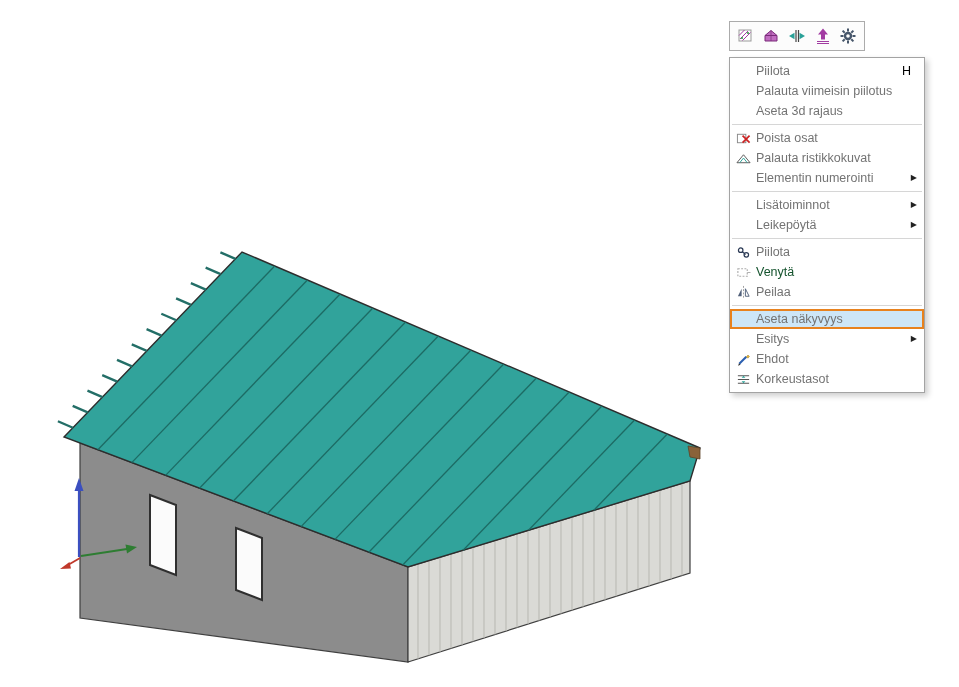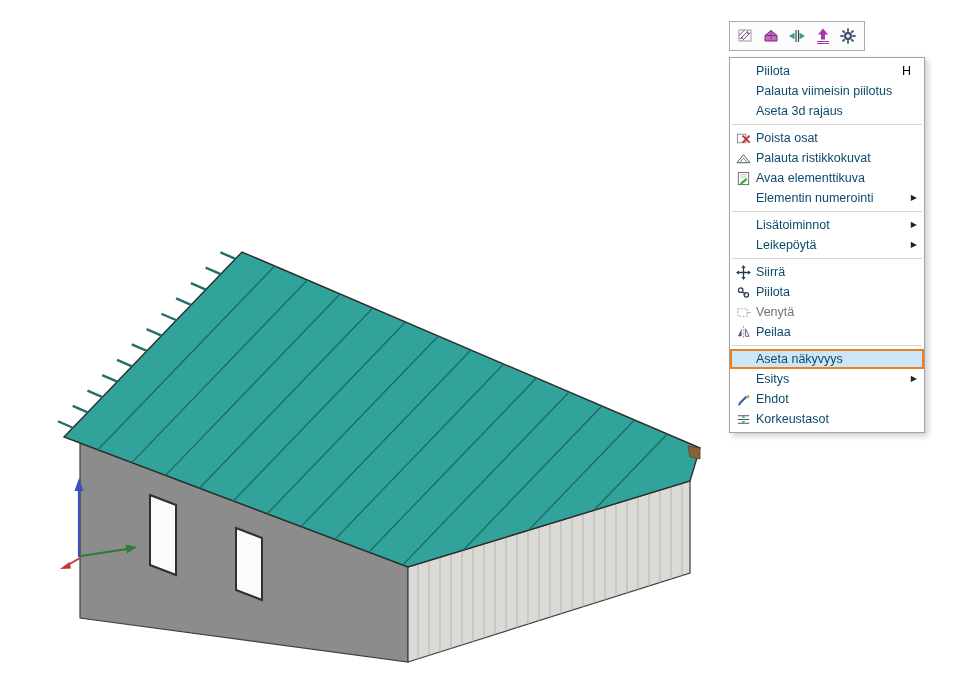--- a/index.html
+++ b/index.html
@@ -18,24 +18,24 @@
   .tb-icon{width:22px;height:22px;display:flex;align-items:center;justify-content:center;cursor:pointer;}
 
   
   #context-menu{
     position:absolute;left:729px;top:57px;width:196px;box-sizing:border-box;
     background:#ffffff;border:1px solid #a3a3a3;box-shadow:3px 3px 6px rgba(0,0,0,.2);
     padding:3px 0;z-index:5;
   }
   .menu-item{display:flex;align-items:center;height:20px;cursor:default;}
   .mi-icon{width:26px;min-width:26px;height:16px;display:flex;align-items:center;justify-content:center;}
-  .mi-label{flex:1;font-size:12.5px;color:#0c4a6e;white-space:nowrap;overflow:hidden;}
+  .mi-label{flex:1;font-size:12.5px;color:#737373;white-space:nowrap;overflow:hidden;}
   .mi-shortcut{font-size:12.5px;color:#000;padding-right:13px;}
   .mi-arrow{font-size:8px;color:#222;padding-right:7px;line-height:1;}
-  .menu-item.disabled .mi-label{color:#737373;}
+  .menu-item.disabled .mi-label{color:#14532d;}
   .menu-item.highlighted{
     background:var(--hl-bg,#cde6f7);
     box-shadow:inset 0 0 0 2px var(--hl-border,#e8821e);
   }
   .menu-sep{height:7px;display:flex;align-items:center;padding:0 2px;}
   .menu-sep .line{height:1px;background:#d6d6d6;flex:1;}
 </style>
 </head>
 <body>
 
@@ -192,58 +192,39 @@
         <span class="mi-icon">
           <svg viewBox="0 0 16 16" width="15" height="15">
             <path d="M1 12.5h14" stroke="#555"></path>
             <path d="M1 12.5L8 4l7 8.5" fill="none" stroke="#555"></path>
             <path d="M4 12.5L8 7.5l4 5" fill="none" stroke="#2aa198"></path>
           </svg>
         </span>
         <span class="mi-label">Palauta ristikkokuvat</span>
       </div>
       <div class="menu-item">
-        <span class="mi-icon">
-          <svg viewBox="0 0 16 16" width="15" height="15">
-            <rect x="2.5" y="1.5" width="11" height="13" fill="#fff" stroke="#666"></rect>
-            <path d="M4.5 4h7M4.5 6.5h7" stroke="#bbb"></path>
-            <path d="M4.5 12.5l6-5 1.8 1.8-6 5h-1.8z" fill="#3bb03b"></path>
-          </svg>
-        </span>
-        <span class="mi-label">Avaa elementtikuva</span>
-      </div>
-      <div class="menu-item">
         <span class="mi-icon"></span>
         <span class="mi-label">Elementin numerointi</span>
         <span class="mi-arrow">▶</span>
       </div>
       <div class="menu-sep">
         <div class="line"></div>
       </div>
       <div class="menu-item">
         <span class="mi-icon"></span>
         <span class="mi-label">Lisätoiminnot</span>
         <span class="mi-arrow">▶</span>
       </div>
       <div class="menu-item">
         <span class="mi-icon"></span>
         <span class="mi-label">Leikepöytä</span>
         <span class="mi-arrow">▶</span>
       </div>
       <div class="menu-sep">
         <div class="line"></div>
-      </div>
-      <div class="menu-item">
-        <span class="mi-icon">
-          <svg viewBox="0 0 16 16" width="15" height="15">
-            <path d="M8 2.5v11M2.5 8h11" stroke="#2b3a55" stroke-width="1.4"></path>
-            <path d="M8 0L5.8 3.2h4.4zM8 16l-2.2-3.2h4.4zM0 8l3.2-2.2v4.4zM16 8l-3.2-2.2v4.4z" fill="#2b3a55"></path>
-          </svg>
-        </span>
-        <span class="mi-label">Siirrä</span>
       </div>
       <div class="menu-item">
         <span class="mi-icon">
           <svg viewBox="0 0 16 16" width="15" height="15">
             <circle cx="5" cy="5.5" r="2.4" fill="none" stroke="#2b3a55" stroke-width="1.3"></circle>
             <circle cx="11" cy="10.5" r="2.4" fill="none" stroke="#2b3a55" stroke-width="1.3"></circle>
             <path d="M6.6 7.2l2.6 1.8" stroke="#2b3a55" stroke-width="1.2"></path>
             <path d="M10.6 9.6l-2-.4 1 1.8z" fill="#2b3a55"></path>
           </svg>
         </span>

